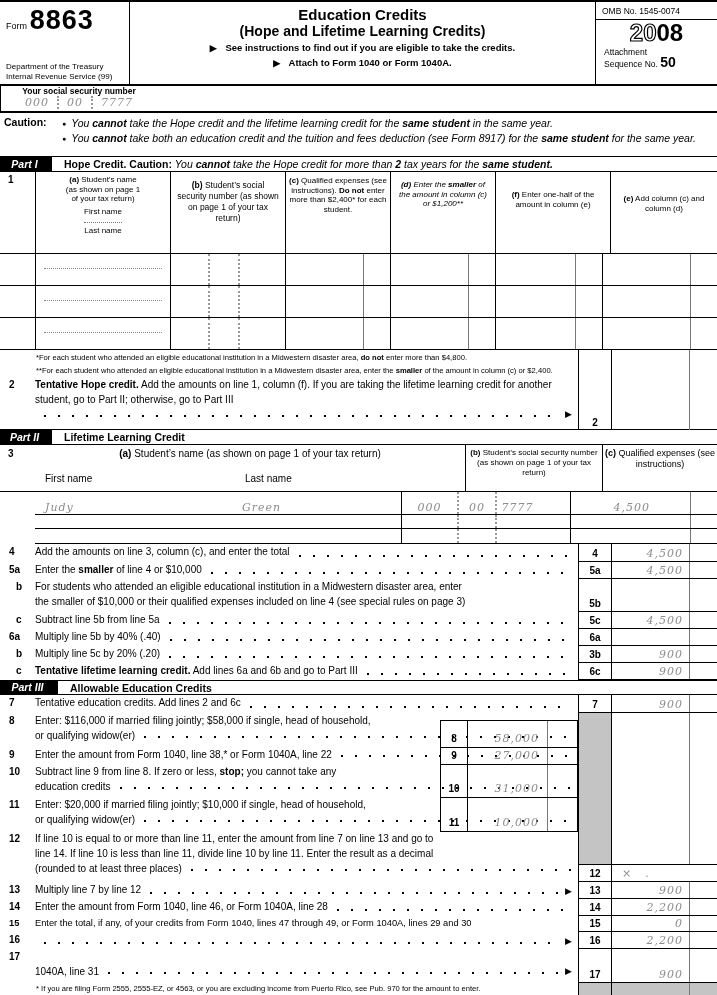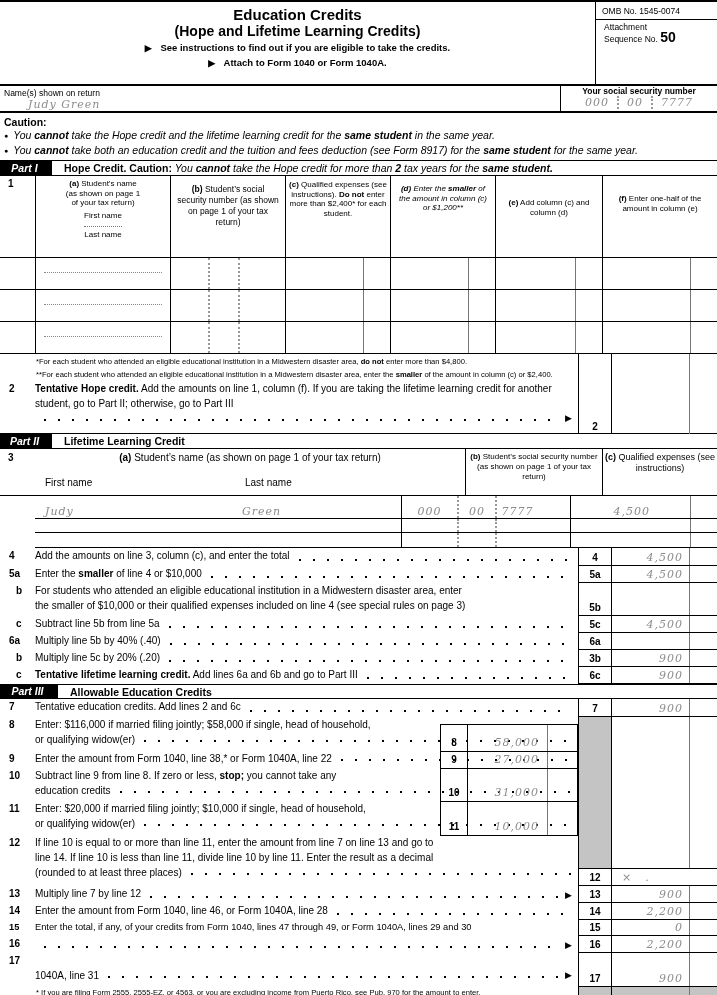--- a/index.html
+++ b/index.html
@@ -29,21 +29,21 @@
   
   .namerow { display:flex; border-bottom:2px solid #000; height:27px; }
   .name-left { flex:1; padding:1px 0 0 4px; }
   .lab9 { font-size:8.5px; }
   .ssnbox { width:157px; border-left:1px solid #000; text-align:center; }
   .ssnbox .lab9 { font-weight:bold; display:block; }
   .ssn-parts { display:inline-flex; }
   .ssn-parts span { padding:0 8px; }
   .ssn-parts span + span { border-left:2px dotted #999; }
   
-  .caution { display:flex; padding:3px 6px 2px 4px; border-bottom:1.5px solid #000; min-height:44px;flex-direction:column; }
+  .caution { display:flex; padding:3px 6px 2px 4px; border-bottom:1.5px solid #000; min-height:44px; }
   .caution-label { width:58px; font-weight:bold; font-size:10.5px; }
   .caution-body { flex:1; font-style:italic; font-size:10.5px; line-height:14px; }
   .caution-body .bullet { margin-right:5px; font-size:7px; vertical-align:1px; }
   
   .partbar { display:flex; align-items:center; height:15px; border-bottom:1.5px solid #000; }
   .partbadge { background:#000; color:#fff; font-weight:bold; font-style:italic;
                font-size:10.5px; padding:0 8px 1px 5px; height:15px; line-height:15px; width:52px; text-align:center;}
   .parttitle { padding-left:12px; font-size:10.5px; }
   
   .t1 { display:flex; border-bottom:1px solid #000; }
@@ -109,46 +109,58 @@
   .ib .val { flex:1; display:flex; align-items:flex-end; justify-content:flex-end; padding:0 8px 1px 0;}
   .ib .cent { width:30px; border-left:1px solid #777; }
   .grayfill { background:#c4c4c4; }
 </style>
 </head>
 <body>
 
 <div class="page">
 
   <div class="hdr">
+    <div class="hdr-left">
+      <div>
+        <span class="formword">Form</span>
+        <span class="formnum-big">8863</span>
+      </div>
+      <div class="dept">
+        <div>Department of the Treasury</div>
+        <div>
+          <span>Internal Revenue Service</span>
+          <span>(99)</span>
+        </div>
+      </div>
+    </div>
     <div class="hdr-center">
       <div class="title1">Education Credits</div>
       <div class="title2">(Hope and Lifetime Learning Credits)</div>
       <div class="instr">
         <span class="arr">▶</span>
         <span>See instructions to find out if you are eligible to take the credits.</span>
       </div>
       <div class="instr" style="margin-top:0;">
         <span class="arr">▶</span>
         <span>Attach to Form 1040 or Form 1040A.</span>
       </div>
     </div>
     <div class="hdr-right">
       <div class="omb">OMB No. 1545-0074</div>
+      <div class="year">
+        <span class="outline">20</span><span>08</span>
+      </div>
       <div class="attach">
         <div>Attachment</div>
         <div><span>Sequence No.</span> <span class="no">50</span></div>
       </div>
     </div>
   </div>
 
   <div class="namerow">
-    <div class="name-left">
-      <span class="lab9">Name(s) shown on return</span>
-      <div class="hand" style="padding-left:24px;">Judy Green</div>
-    </div>
     <div class="ssnbox">
       <span class="lab9">Your social security number</span>
       <div class="ssn-parts hand">
         <span>000</span>
           <span>00</span>
           <span>7777</span>
       </div>
     </div>
   </div>
 
@@ -171,22 +183,22 @@
       <div><span style="font-weight: bold;">(a)</span><span> Student’s name</span></div>
       <div>(as shown on page 1</div>
       <div>of your tax return)</div>
       <div style="margin-top:3px;">First name</div>
       <div><span class="mini-dotted"></span></div>
       <div>Last name</div>
     </div>
     <div class="c colB" style="padding:8px 6px 0 6px; line-height:11px; font-size:8.5px;"><span style="font-weight: bold;">(b)</span><span> Student’s social security number (as shown on page 1 of your tax return)</span></div>
     <div class="c colC" style="padding:4px 3px 0 3px;"><span style="font-weight: bold;">(c)</span><span> Qualified expenses (see instructions). </span><span style="font-weight: bold;">Do not</span><span> enter more than $2,400* for each student.</span></div>
     <div class="c colD" style="padding:8px 4px 0 4px;"><span style="font-weight: bold;">(d)</span><span> Enter the </span><span style="font-weight: bold;">smaller</span><span> of the amount in column (c) or $1,200**</span></div>
+    <div class="c colF" style="padding:18px 6px 0 6px;"><span style="font-weight: bold;">(f)</span><span> Enter one-half of the amount in column (e)</span></div>
     <div class="c colE" style="padding:22px 8px 0 8px;"><span style="font-weight: bold;">(e)</span><span> Add column (c) and column (d)</span></div>
-    <div class="c colF" style="padding:18px 6px 0 6px;"><span style="font-weight: bold;">(f)</span><span> Enter one-half of the amount in column (e)</span></div>
   </div>
 
   <div class="t1 t1r">
     <div class="lineno1"></div>
     <div class="c colA">
         <div class="namewrite"></div>
       </div>
     <div class="c colB">
         <div class="ssncell">
           <div style="flex:1.3"></div>

